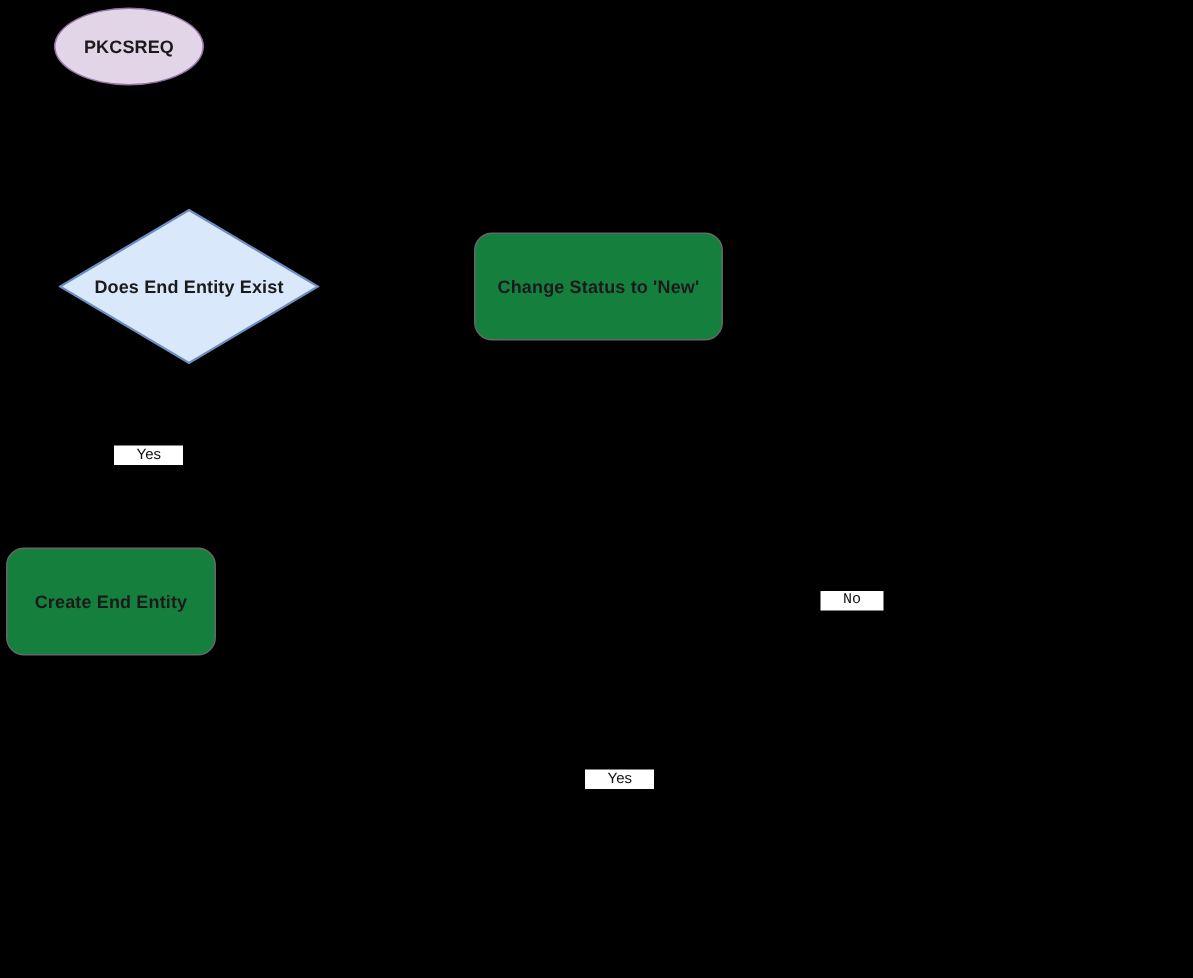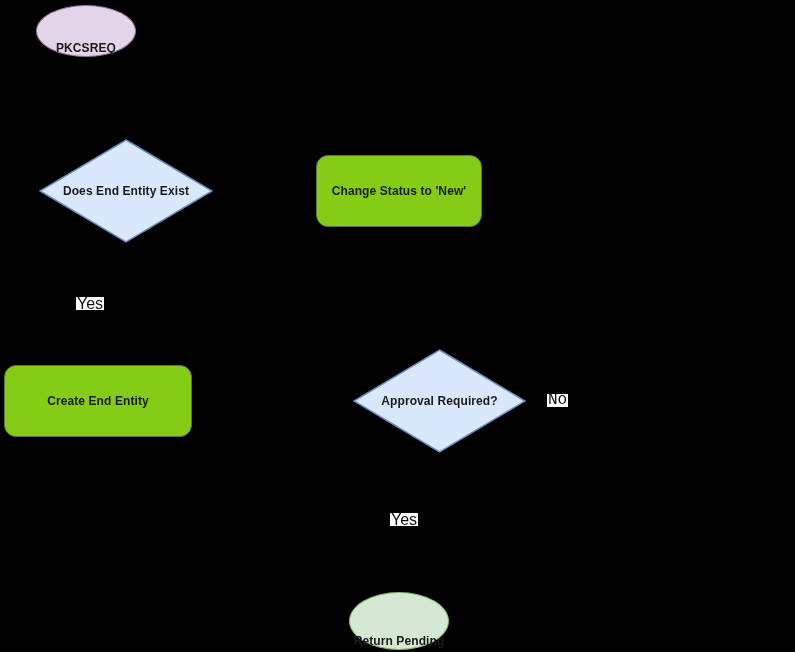--- a/index.html
+++ b/index.html
@@ -31,41 +31,41 @@
     line-height: 1.25;
     letter-spacing: 0.1px;
     white-space: pre-line;
     pointer-events: none;
   }
 
   
   .ellipse-node {
     position: absolute;
     display: flex;
-    align-items: flex-end;
+    align-items: center;
     justify-content: center;
     border-radius: 50%;
     box-sizing: border-box;
   }
   .ellipse-start {
     background: #e1d5e7;
     border: 1.5px solid #9673a6;
   }
   .ellipse-end {
     background: #d5e8d4;
     border: 1.5px solid #82b366;
   }
 
   
   .process-node {
     position: absolute;
     display: flex;
     align-items: center;
     justify-content: center;
-    background: #84cc16;
+    background: #15803d;
     border: 1.5px solid #666666;
     border-radius: 12px;
     box-sizing: border-box;
   }
 
   
   .decision-node {
     position: absolute;
     display: flex;
     align-items: center;
@@ -82,23 +82,23 @@
     position: relative;
     z-index: 2;
   }
 
   
   .edge-label {
     position: absolute;
     background: #ffffff;
     color: #111111;
     font-family: "Liberation Sans", sans-serif;
-    font-size: 16px;
+    font-size: 10px;
     line-height: 13px;
-    padding: 0 1px;
+    padding: 0 15px;
     white-space: nowrap;
   }
 </style>
 </head>
 <body>
 
 <div id="canvas">
 
   <div class="ellipse-node ellipse-start" style="left:36px; top:5px; width:100px; height:52px;">
     <span class="node-label">PKCSREQ</span>
@@ -110,34 +110,25 @@
     </svg>
     <span class="node-label">Does End Entity Exist</span>
   </div>
 
   <div class="process-node" style="left:316px; top:155px; width:166px; height:72px;">
     <span class="node-label">Change Status to 'New'</span>
   </div>
 
   <div class="edge-label" style="left:76px; top:297px;">Yes</div>
 
-  <div class="process-node" style="left:4px; top:365px; width:188px; height:72px;">
+  <div class="process-node" style="left:4px; top:365px; width:140px; height:72px;">
     <span class="node-label">Create End Entity</span>
   </div>
 
-  <div class="decision-node" style="left:313px; top:349px; width:173px; height:104px;">
-    <svg class="diamond-shape" viewBox="0 0 173 104" preserveAspectRatio="none">
-      <polygon points="86.5,1 172,52 86.5,103 1,52" fill="#dae8fc" stroke="#6c8ebf" stroke-width="1.5"></polygon>
-    </svg>
-    <span class="node-label">Approval Required?</span>
-  </div>
 
   <div class="edge-label" style="left:547px; top:394px;font-family:Liberation Mono, monospace;">No</div>
 
 
   <div class="edge-label" style="left:390px; top:513px;">Yes</div>
 
-  <div class="ellipse-node ellipse-end" style="left:349px; top:592px; width:100px; height:58px;">
-    <span class="node-label">Return Pending</span>
-  </div>
 
 
 </div>
 
 </body></html>

